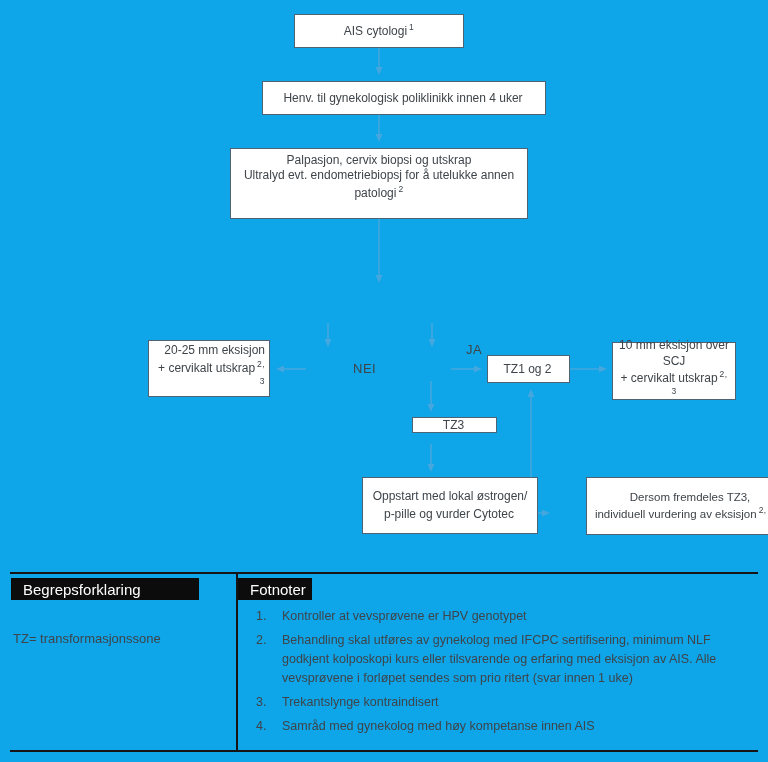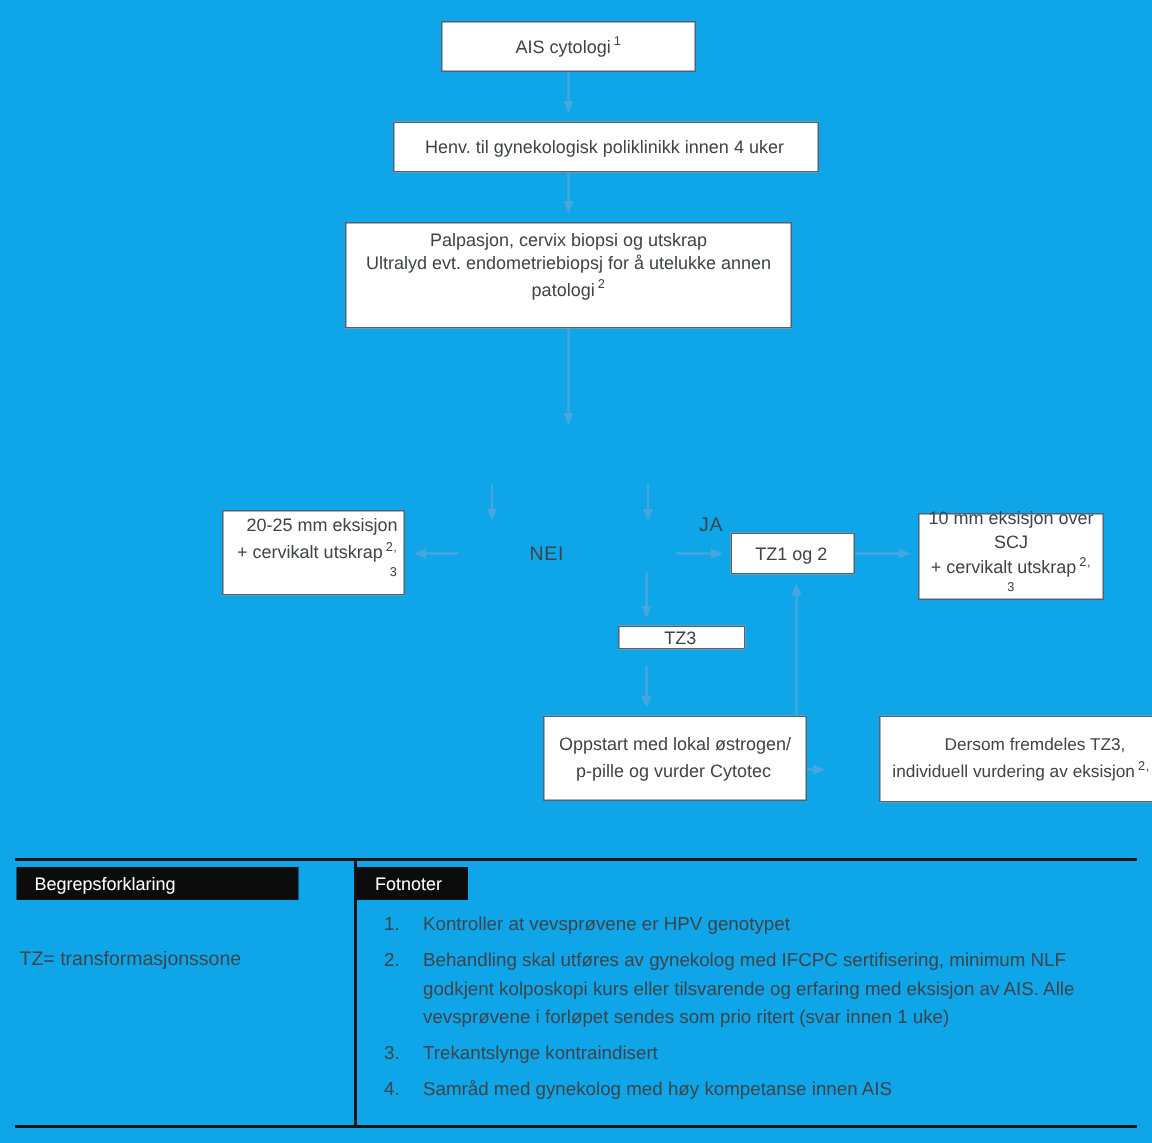--- a/index.html
+++ b/index.html
@@ -50,21 +50,21 @@
   #lbl-ja{left:422px;top:342px;}
 
   
   .rule{position:absolute;background:#151515;}
   #rule-top{left:10px;top:572px;width:748px;height:2px;}
   #rule-bottom{left:10px;top:750px;width:748px;height:2px;}
   #rule-vert{left:236px;top:572px;width:2px;height:180px;}
 
   .bar{
     position:absolute;height:22px;background:var(--bar-bg);color:#fff;
-    display:flex;align-items:center;padding-left:12px;font-size:12px;
+    display:flex;align-items:center;padding-left:12px;font-size:15px;
   }
   #bar-begreps{left:11px;top:578px;width:188px;}
   #bar-fotnoter{left:238px;top:578px;width:74px;}
 
   .legend-item{position:absolute;font-size:13px;}
   #leg0{left:13px;top:606px;}
   #leg1{left:13px;top:631px;}
 
   .footnotes{position:absolute;left:256px;top:607px;width:478px;}
   .fn-row{display:flex;margin-bottom:5px;font-size:12.5px;line-height:19px;}

